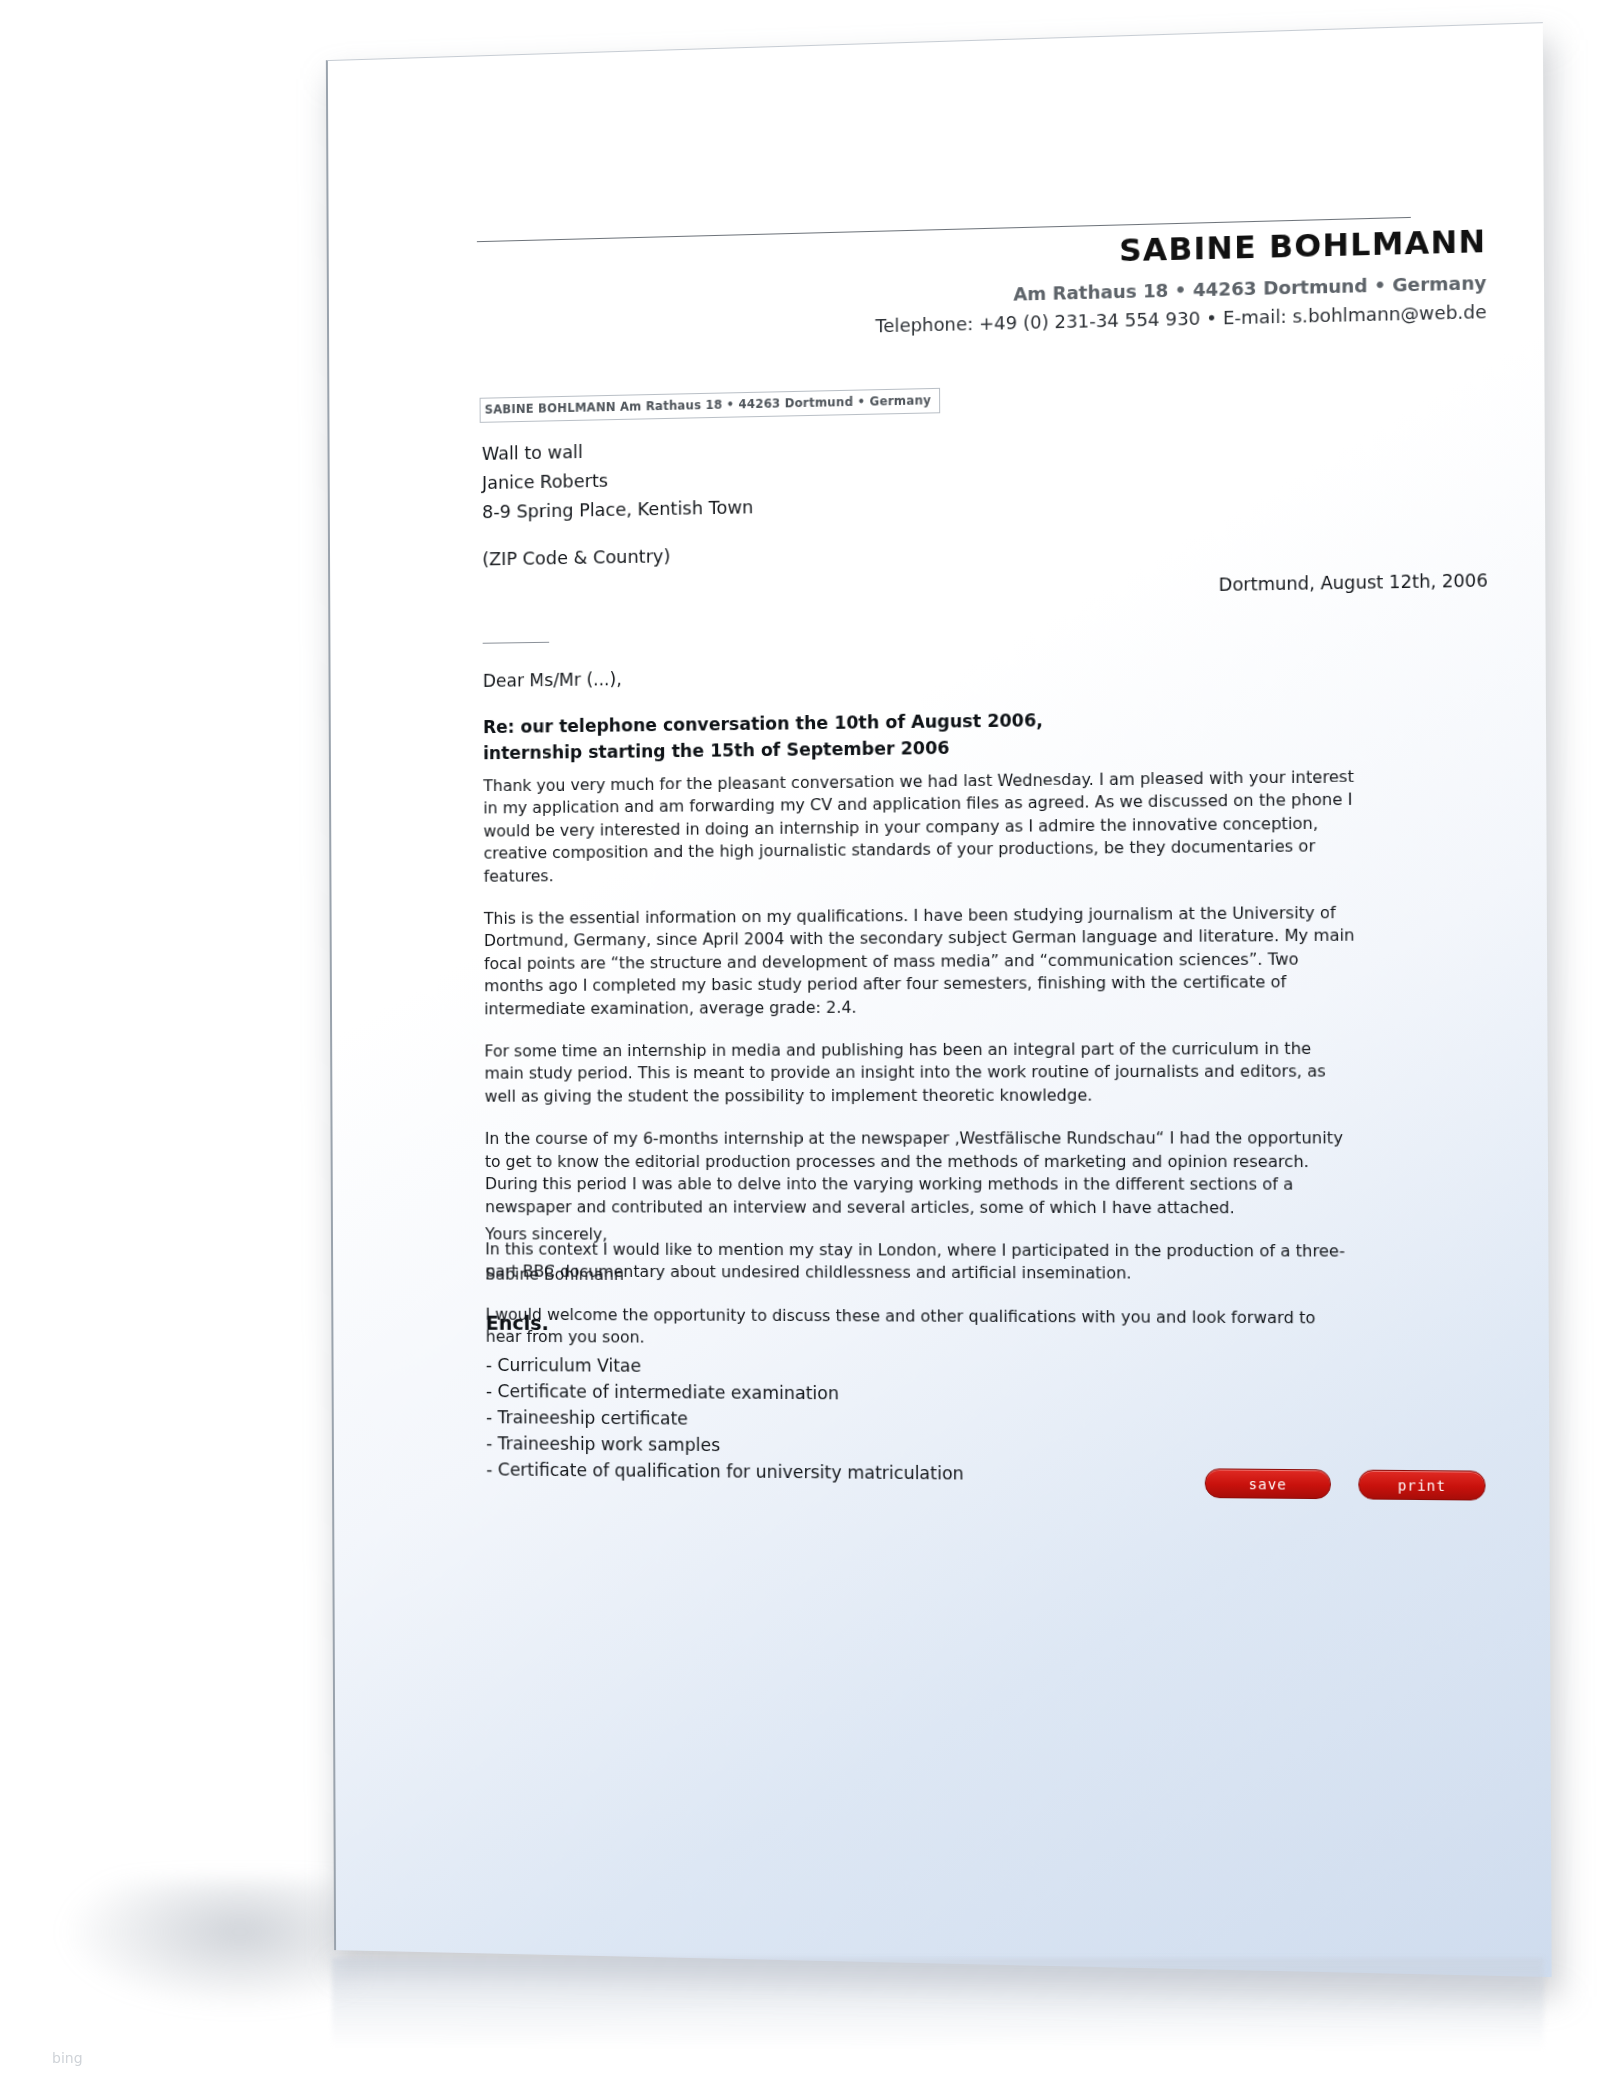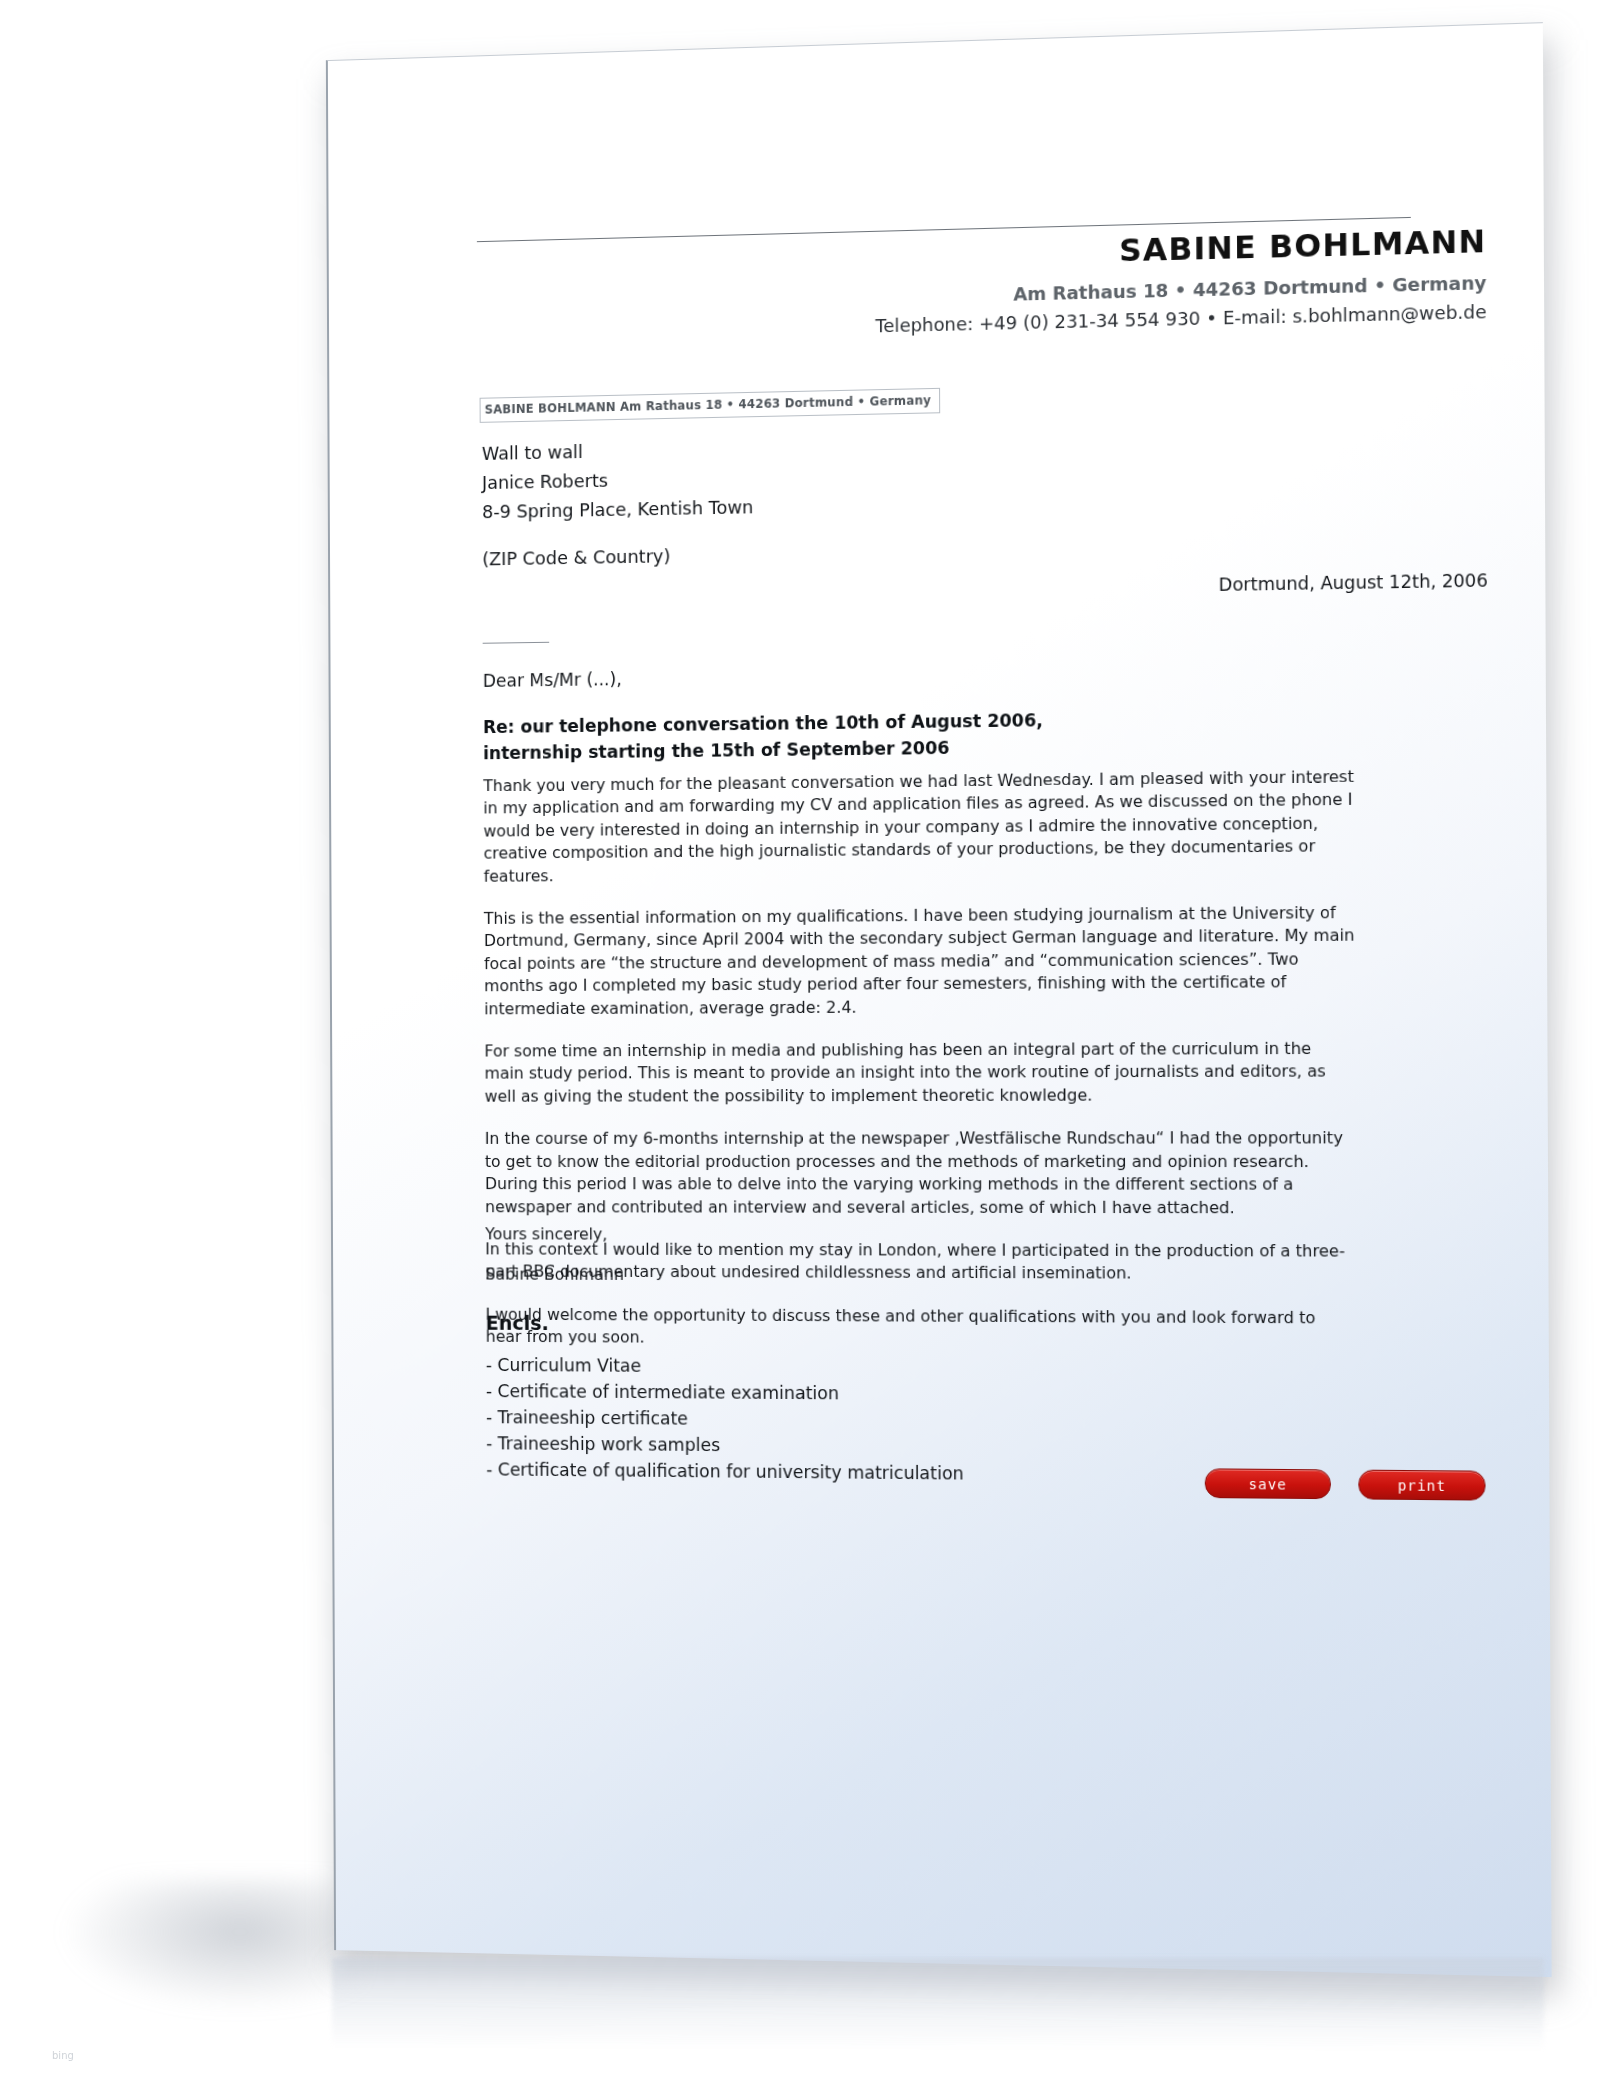--- a/index.html
+++ b/index.html
@@ -238,21 +238,21 @@
     top: 1880px;
     width: 300px;
     height: 130px;
     background: radial-gradient(ellipse at 60% 40%, rgba(150,158,170,0.45) 0%, rgba(255,255,255,0) 70%);
     filter: blur(10px);
   }
   #corner-tag {
     position: absolute;
     left: 52px;
     top: 2050px;
-    font-size: 10px;
+    font-size: 14px;
     color: #cfd3d8;
   }
 </style>
 </head>
 <body>
 
 <div id="stage">
 
   <div id="left-shadow"></div>
 

